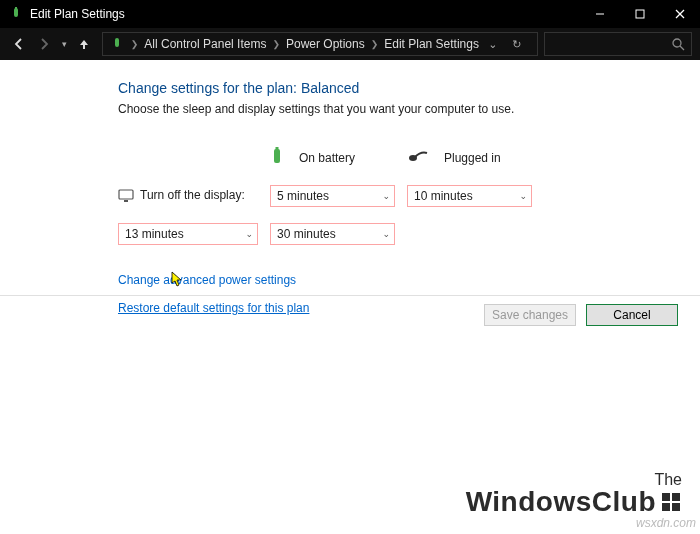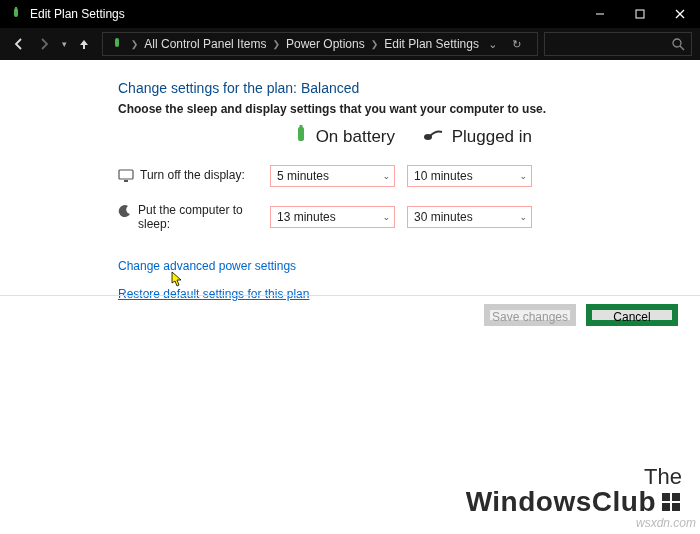--- a/index.html
+++ b/index.html
@@ -17,43 +17,43 @@
 .addressbar .crumb { padding: 0 4px; cursor: pointer; white-space: nowrap; }
 .addressbar .sep { color: #888; padding: 0 2px; font-size: 9px; }
 .addr-icon { width: 16px; height: 16px; margin-right: 4px; display:flex; align-items:center; justify-content:center;}
 .addr-controls { display: flex; gap: 4px; padding-right: 4px; color:#aaa; }
 .addr-controls div { width: 20px; text-align:center; cursor:pointer; font-size:11px;}
 .searchbox { width: 155px; height: 24px; background: #111; border: 1px solid #333; display: flex; align-items: center; justify-content: flex-end; padding: 0 6px; }
 .searchbox svg { fill: #888; }
 
 .content { padding: 20px 40px 0 118px; font-size: 12px; color: #222; }
 .heading { color: #0a4b8c; font-size: 14px; font-weight: 400; margin-bottom: 6px; }
-.subhead { font-size: 12px; color: #222; margin-bottom: 8px; font-weight: bold; }
+.subhead { font-size: 12px; color: #222; margin-bottom: 30px; }
 
 .grid { display: grid; grid-template-columns: 140px 125px 125px; column-gap: 12px; row-gap: 16px; align-items: center; }
-.colhead { display: flex; align-items: center; gap: 8px; font-size: 17px; justify-content: flex-end; }
+.colhead { display: flex; align-items: center; gap: 15px; font-size: 12px; }
 .rowlabel { display: flex; gap: 6px; font-size: 12px; }
 .rowlabel .smicon { width: 16px; height: 16px; display:flex; align-items:center; justify-content:center; }
 
 .dropdown { height: 22px; border: 1px solid #fca5a5; background: #fff; display: flex; align-items: center; justify-content: space-between; padding: 0 4px 0 6px; font-size: 12px; cursor: pointer; }
 .dropdown .caret { font-size: 9px; color: #555; }
 
 .link { color: #0066cc; font-size: 12px; cursor: pointer; display: inline-block; }
 .link.underline { text-decoration: underline; }
 .links-area { margin-top: 28px; }
 .links-area > div { margin-bottom: 14px; }
 
 .cursor-overlay { position: absolute; left: 169px; top: 271px; width: 16px; height: 18px; pointer-events:none; }
 
 .footer-bar { position: absolute; left: 0; right: 0; top: 295px; height: 38px; border-top: 1px solid #e0e0e0; display: flex; justify-content: flex-end; align-items: center; padding-right: 22px; gap: 10px; }
-.btn { width: 92px; height: 22px; font-size: 12px; border: 6px solid #15803d; background: #e1e1e1; cursor: pointer; }
+.btn { width: 92px; height: 22px; font-size: 12px; border: 1px solid #15803d; background: #e1e1e1; cursor: pointer; }
 .btn.disabled { color: #999; background: #f0f0f0; border-color: #ccc; cursor: default; }
 
 .watermark { position: absolute; right: 18px; bottom: 18px; text-align: right; font-family: "Segoe UI", sans-serif; color: #2b2b2b; line-height: 1; }
-.watermark .the { font-size: 22px; font-weight: 300; }
+.watermark .the { font-size: 16px; font-weight: 300; }
 .watermark .wc { font-size: 28px; font-weight: 700; letter-spacing: 0.5px; }
 .watermark .flag { display:inline-block; width:22px; height:22px; margin-left:4px; vertical-align: -2px;}
 .wm-url { position:absolute; right:4px; bottom:4px; font-size:12px; color:#bbb; font-style:italic;}
 </style>
 </head>
 <body>
 
 <div class="titlebar">
   <span class="icon-wrap">
     <svg width="14" height="14" viewBox="0 0 14 14">
@@ -157,28 +157,20 @@
     </div>
     <div class="dropdown">
         <span>5 minutes</span>
         <span class="caret">⌄</span>
       </div>
     <div class="dropdown">
         <span>10 minutes</span>
         <span class="caret">⌄</span>
       </div>
 
-    <div class="rowlabel">
-      <span class="smicon">
-          <svg width="14" height="14" viewBox="0 0 14 14">
-            <path d="M10 2 A6 6 0 1 0 12 10 A4.5 4.5 0 0 1 10 2 Z" fill="#555"></path>
-          </svg>
-        </span>
-      <span>Put the computer to sleep:</span>
-    </div>
     <div class="dropdown">
         <span>13 minutes</span>
         <span class="caret">⌄</span>
       </div>
     <div class="dropdown">
         <span>30 minutes</span>
         <span class="caret">⌄</span>
       </div>
   </div>
 

